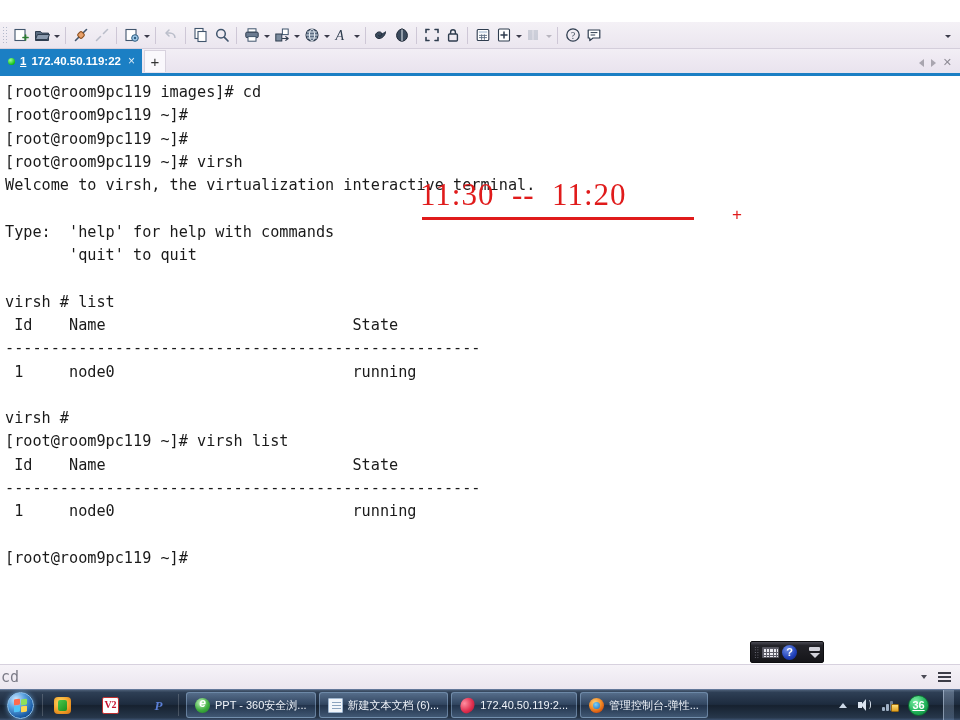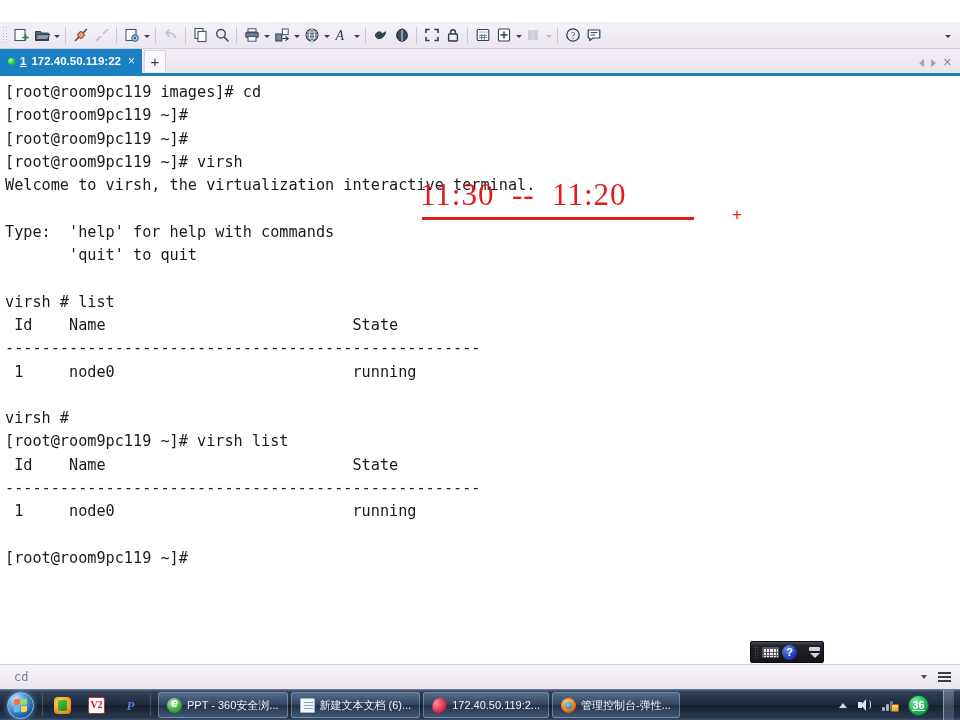--- a/index.html
+++ b/index.html
@@ -188,21 +188,21 @@
 
   
   .statusbar {
     position: absolute; left: 0; top: 664px; width: 960px; height: 25px;
     background: linear-gradient(to bottom, #f6f3f8 0%, #ebe6ef 100%);
     border-top: 1px solid #d7d1de;
     display: flex; align-items: center;
   }
   .status-text {
     font-family: "DejaVu Sans Mono", monospace;
-    font-size: 12px; color: #7a7a86; padding-left: 14px; text-align: center;
+    font-size: 15px; color: #7a7a86; padding-left: 1px; text-align: center;
   }
   .status-right { margin-left: auto; display: flex; align-items: center; gap: 11px; padding-right: 9px; }
   .status-caret { width: 0; height: 0; border-left: 3px solid transparent; border-right: 3px solid transparent; border-top: 4px solid #4a4a55; }
   .status-menu { display: flex; flex-direction: column; gap: 2px; }
   .status-menu i { display: block; width: 13px; height: 2px; background: #3c3c47; }
 
   
   .taskbar {
     position: absolute; left: 0; top: 689px; width: 960px; height: 31px;
     background: linear-gradient(to bottom, #4a5d74 0%, #2e3f55 8%, #1d2b3e 48%, #16212f 52%, #27374b 92%, #3d5270 100%);
@@ -223,21 +223,21 @@
   .orb-flag { position: absolute; left: 6px; top: 6px; width: 15px; height: 15px; }
   .orb-flag i {
     position: absolute; width: 6px; height: 6px; border-radius: 1px;
   }
   .orb-flag i:nth-child(1) { left: 0; top: 0; background: #ff6a4d; transform: skewY(-8deg); }
   .orb-flag i:nth-child(2) { left: 7.5px; top: 0; background: #8ee05a; transform: skewY(-8deg); }
   .orb-flag i:nth-child(3) { left: 0; top: 7.5px; background: #4fc3f7; transform: skewY(-8deg); }
   .orb-flag i:nth-child(4) { left: 7.5px; top: 7.5px; background: #ffd54f; transform: skewY(-8deg); }
 
   .ql-sep { width: 1px; height: 22px; background: rgba(255,255,255,.18); margin: 0 3px; }
-  .ql { display: flex; align-items: center; gap: 17px; padding: 0 8px; }
+  .ql { display: flex; align-items: center; gap: 31px; padding: 0 8px; }
   .ql-icon { width: 17px; height: 17px; position: relative; }
 
   .ico-360 {
     background: radial-gradient(circle at 40% 35%, #ffe06a 0%, #f2a12b 55%, #cf6f10 100%);
     border-radius: 4px;
   }
   .ico-360:after {
     content: ''; position: absolute; left: 4px; top: 3px; width: 9px; height: 11px;
     background: linear-gradient(135deg, #4cc94c 0%, #1d8f1d 100%);
     border-radius: 2px;

